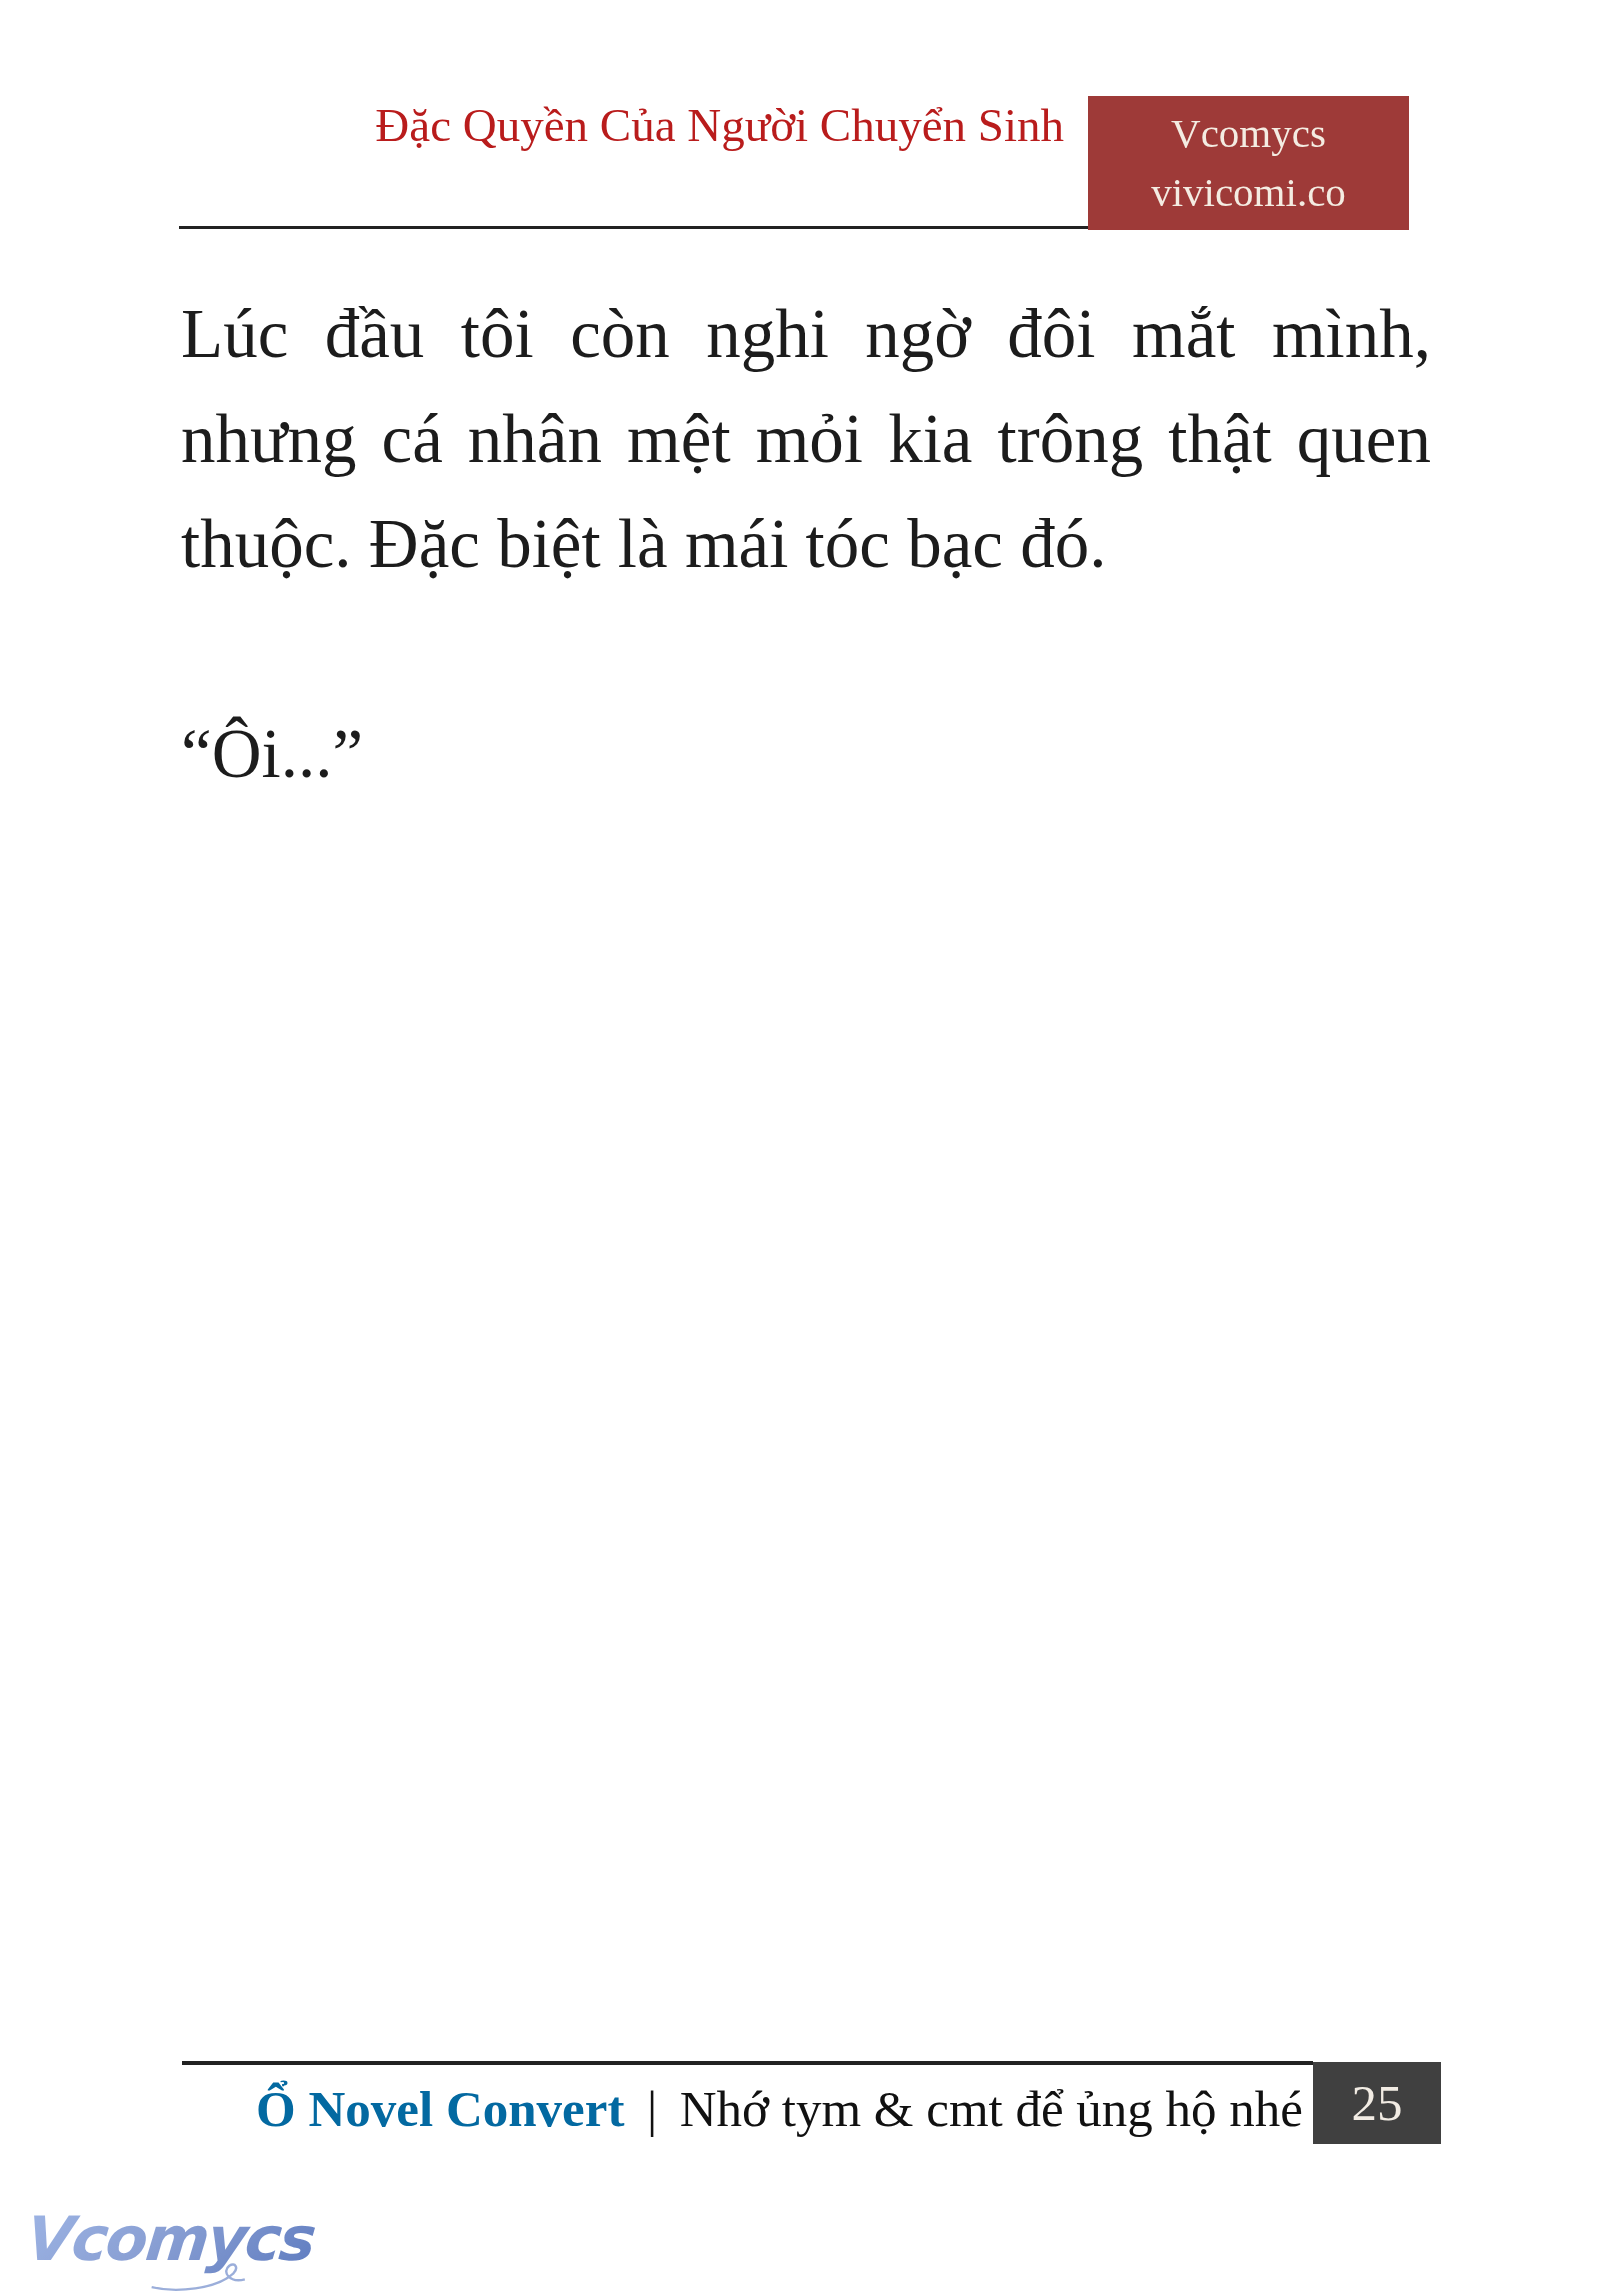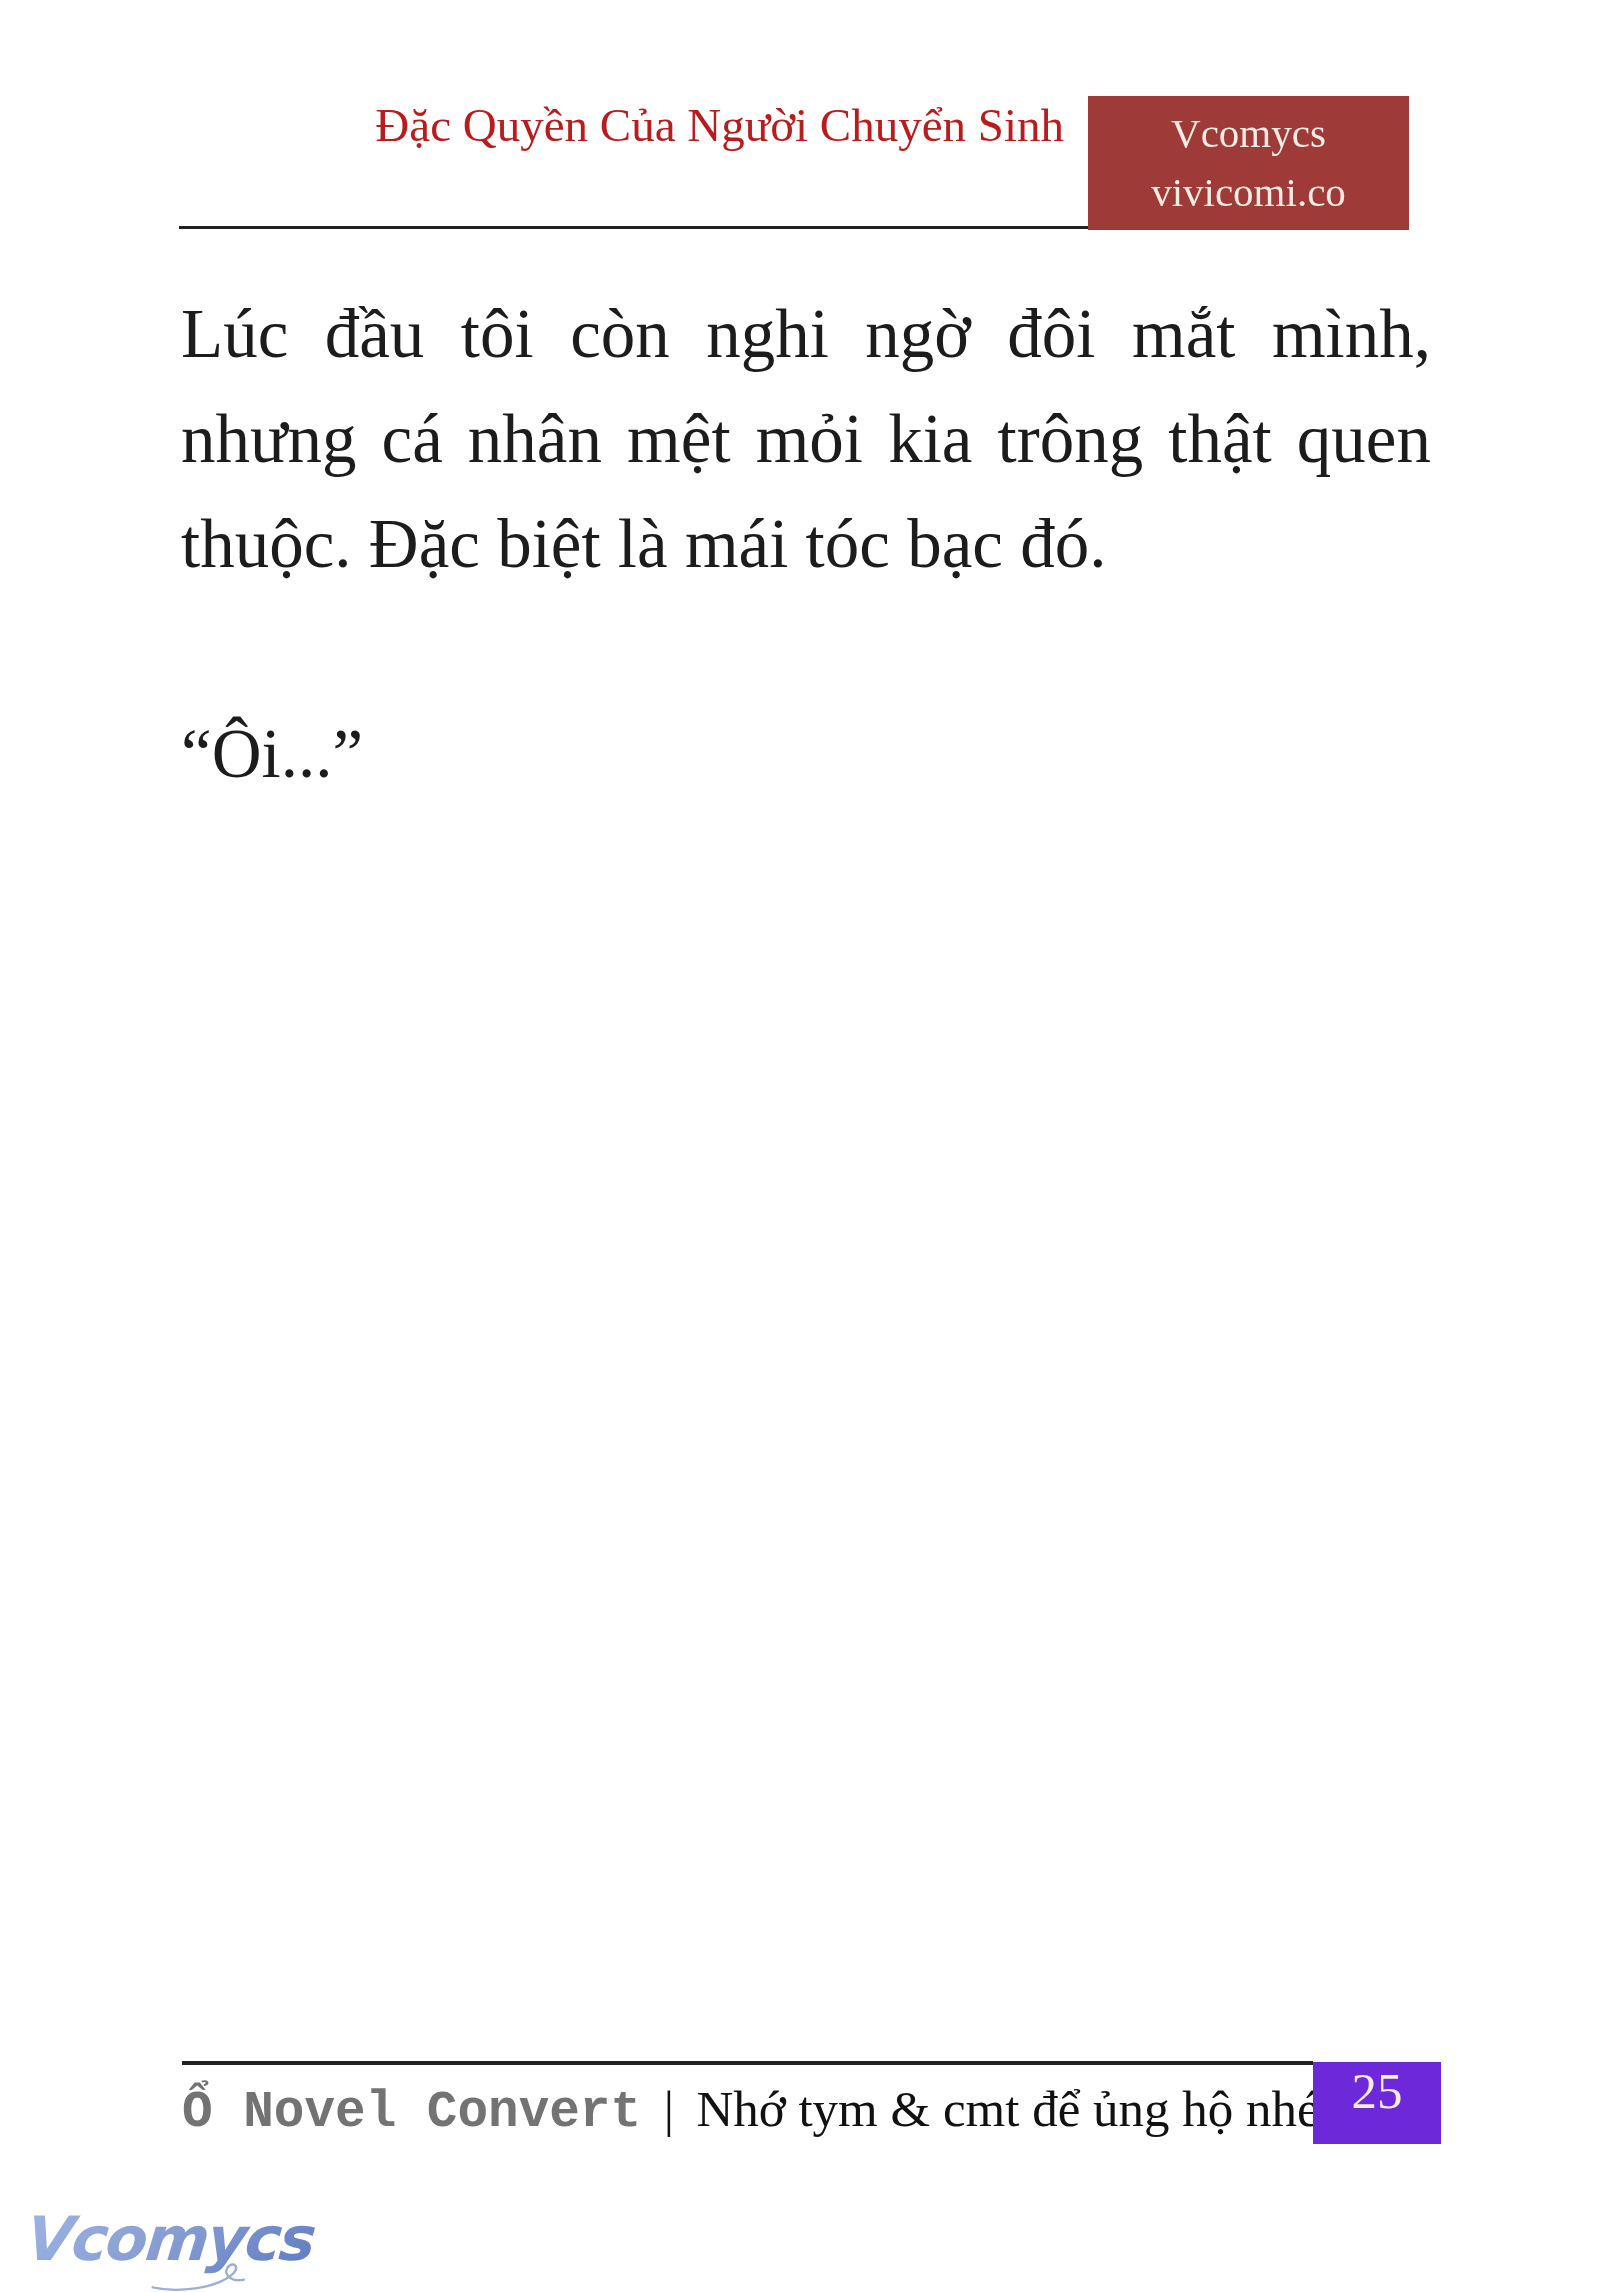--- a/index.html
+++ b/index.html
@@ -67,29 +67,29 @@
   .footer-credit {
     position: absolute;
     left: 182px; top: 2070px;
     width: 1121px;              
     text-align: right;
     font-size: 51px;
     line-height: 78px;
     white-space: nowrap;
     color: #111111;
   }
-  .footer-brand { color: #737373; font-weight: bold; font-family: Liberation Mono, monospace; }
+  .footer-brand { color: #0369a1; font-weight: bold; }
   .footer-separator { color: #111111; font-weight: 400; padding: 0 9.8px; }
   .page-number-badge {
     position: absolute;
     left: 1313px; top: 2062px;
     width: 128px; height: 82px;
-    background: #6d28d9;
+    background: #404040;
     color: #f2ece4;
-    display: flex; justify-content: center;
+    display: flex; align-items: center; justify-content: center;
     font-size: 51px;
   }
 
   
   .watermark {
     position: absolute;
     left: 27.4px; top: 2203px;
     font-family: "DejaVu Sans", sans-serif;
     font-style: italic;
     font-weight: bold;

